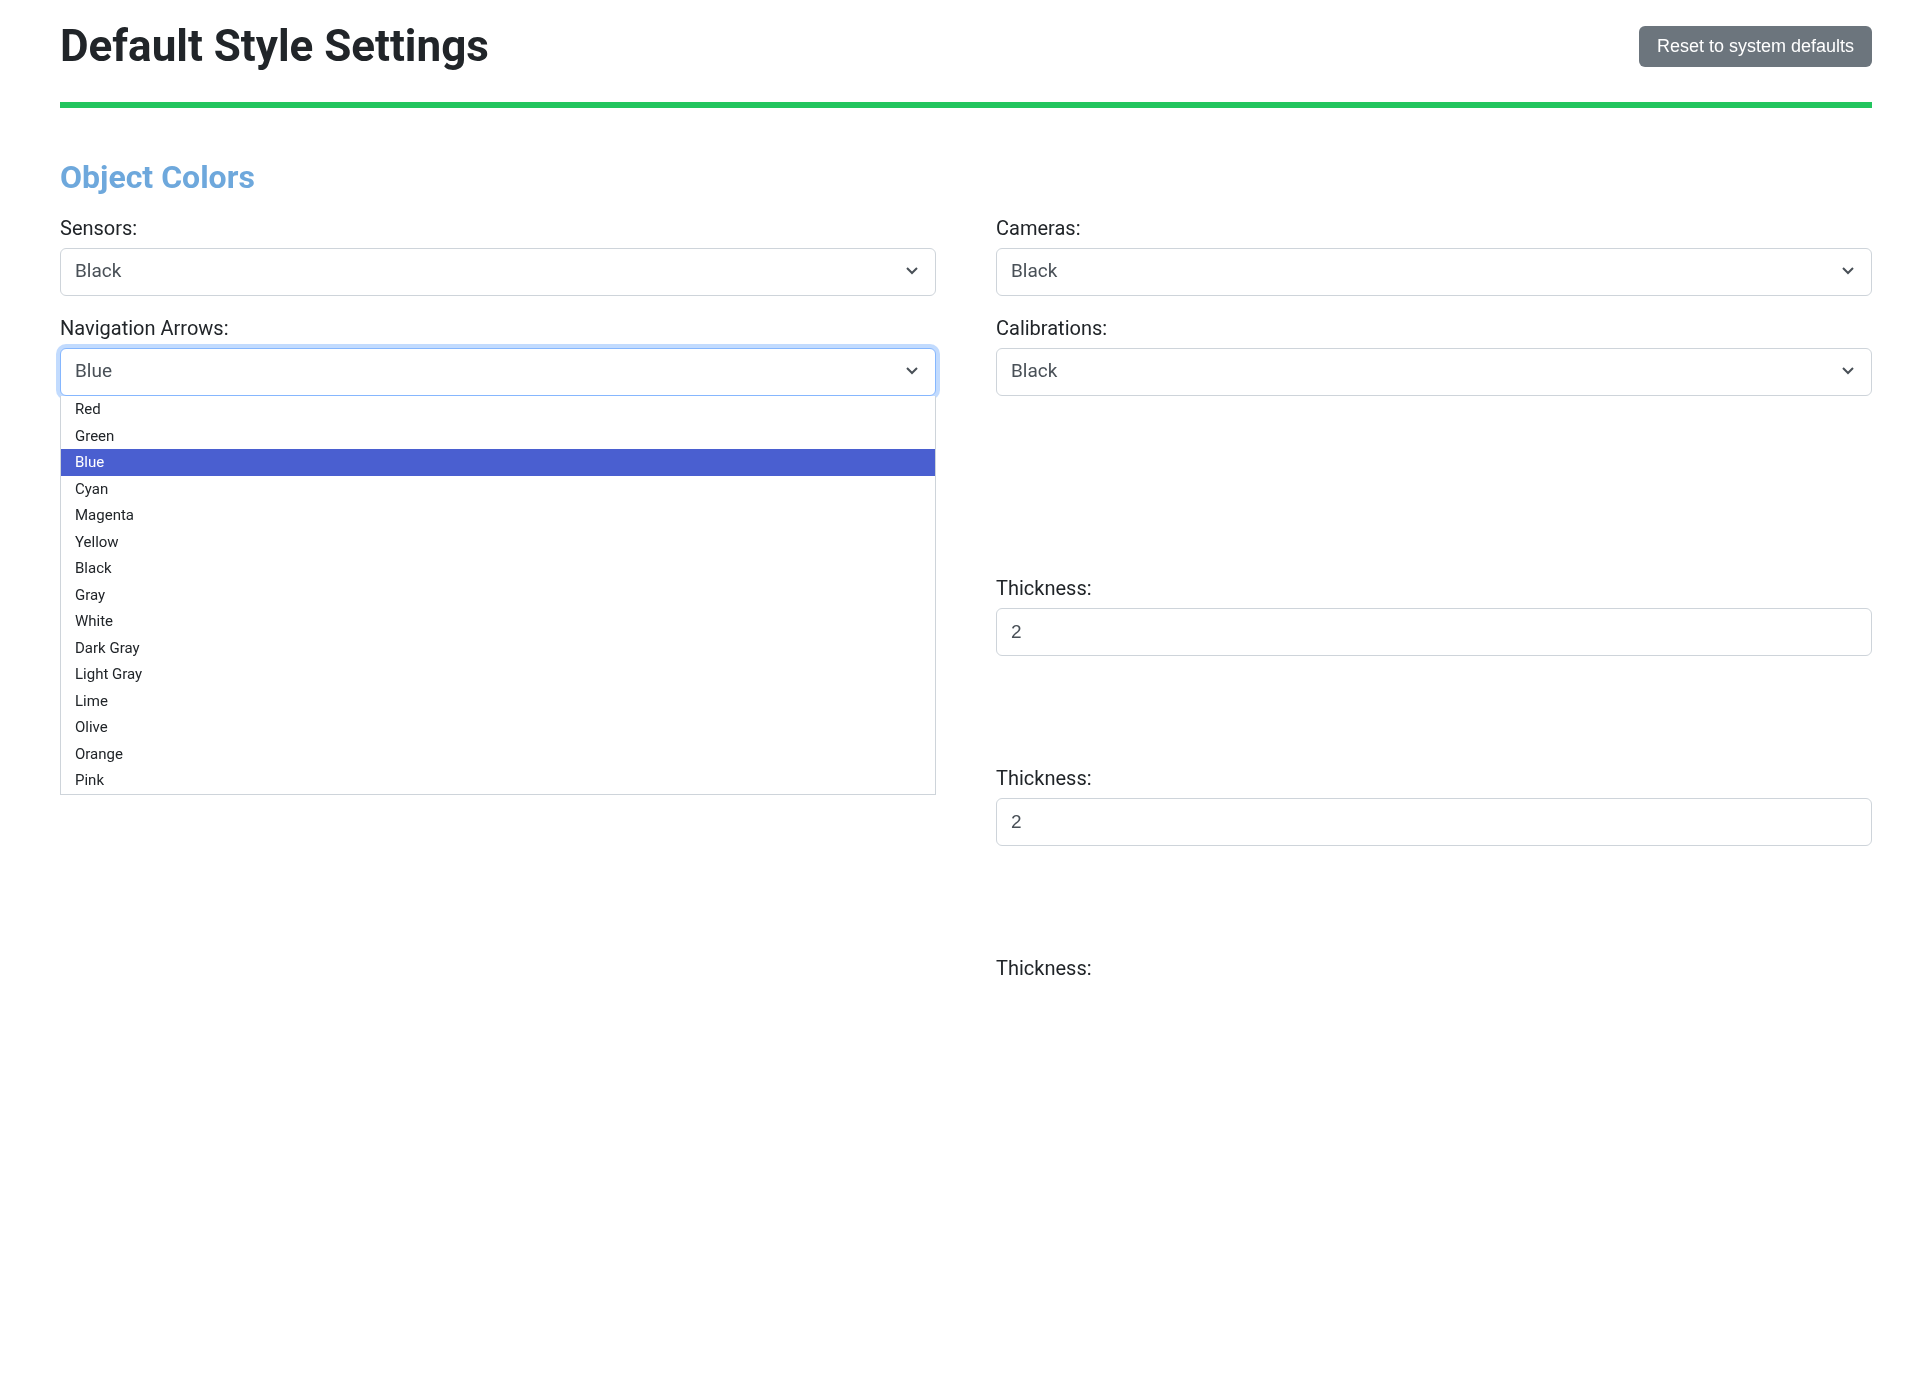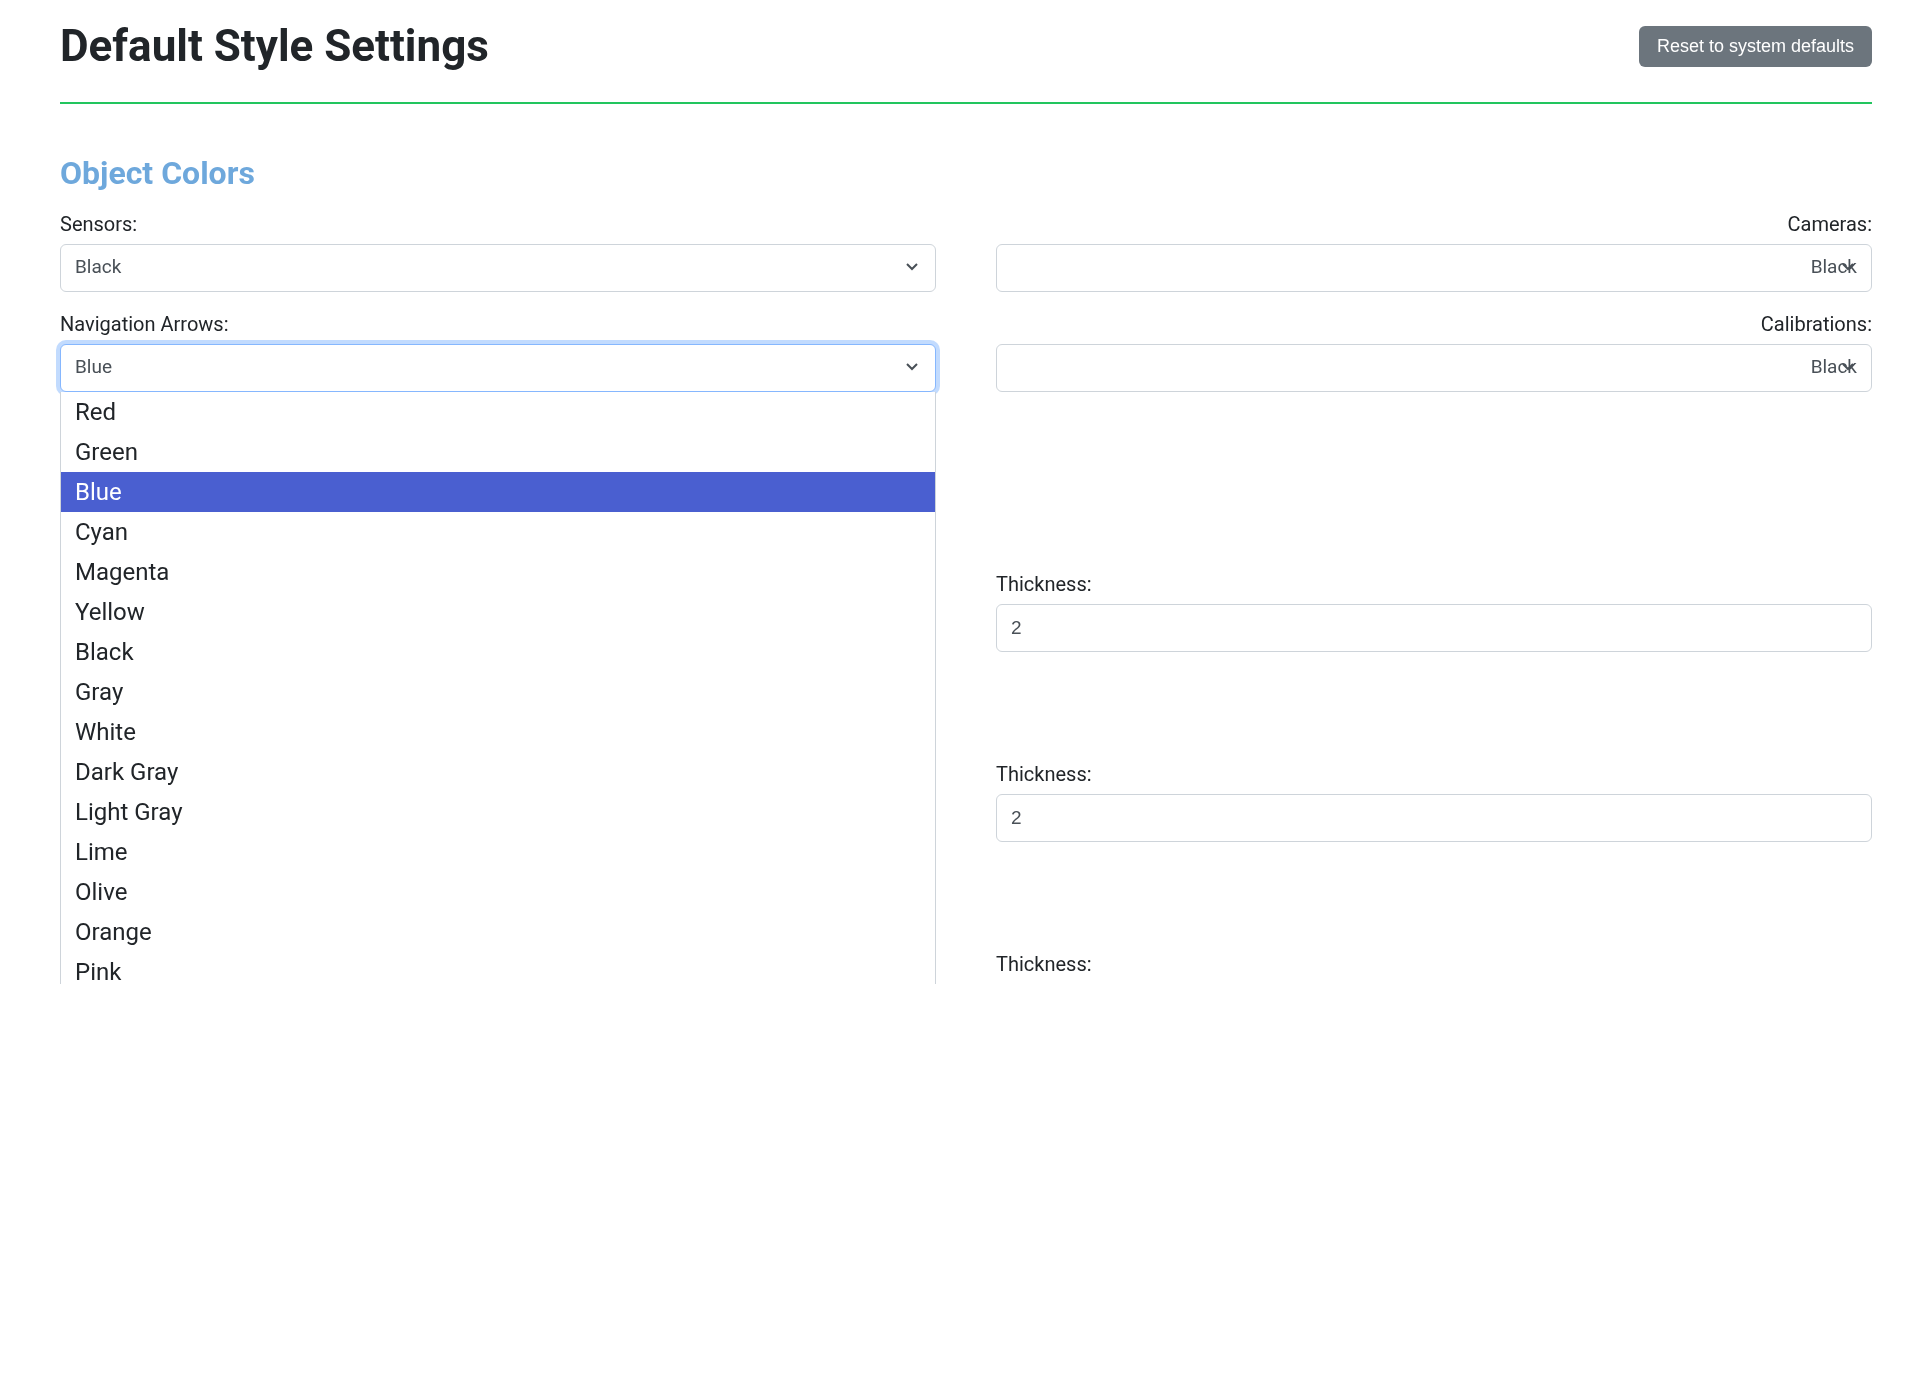--- a/index.html
+++ b/index.html
@@ -11,21 +11,21 @@
       font-family: -apple-system, BlinkMacSystemFont, "Segoe UI", Roboto, "Helvetica Neue", Arial, sans-serif;
       background: #ffffff;
       color: #212529;
       padding: 0 60px;
     }
     .header {
       display: flex;
       justify-content: space-between;
       align-items: center;
       padding: 20px 0 30px 0;
-      border-bottom: 2px solid #22c55e;
+      border-bottom: 6px solid #22c55e;
     }
     .page-title {
       font-size: 44px;
       font-weight: 700;
       color: #212529;
     }
     .reset-button {
       background: #6c757d;
       color: #ffffff;
       border: none;
@@ -90,21 +90,21 @@
       right: 0;
       background: #ffffff;
       border: 1px solid #ced4da;
       border-top: none;
       z-index: 100;
       max-height: 600px;
       overflow-y: auto;
     }
     .dropdown-option {
       padding: 2px 14px;
-      font-size: 24px;
+      font-size: 15px;
       color: #212529;
       cursor: pointer;
       line-height: 1.5;
     }
     .dropdown-option.selected {
       background: #4a5fd0;
       color: #ffffff;
     }
     .chevron svg {
       width: 16px;
@@ -114,21 +114,20 @@
       fill: none;
     }
     .thickness-group {
       margin-top: 0;
     }
     .col-left {
       grid-column: 1;
     }
     .col-right {
       grid-column: 2;
-      text-align: right;
     }
     .nav-arrows-wrapper {
       position: relative;
     }
     .right-stack {
       grid-column: 2;
       display: flex;
       flex-direction: column;
       gap: 20px;
     }

